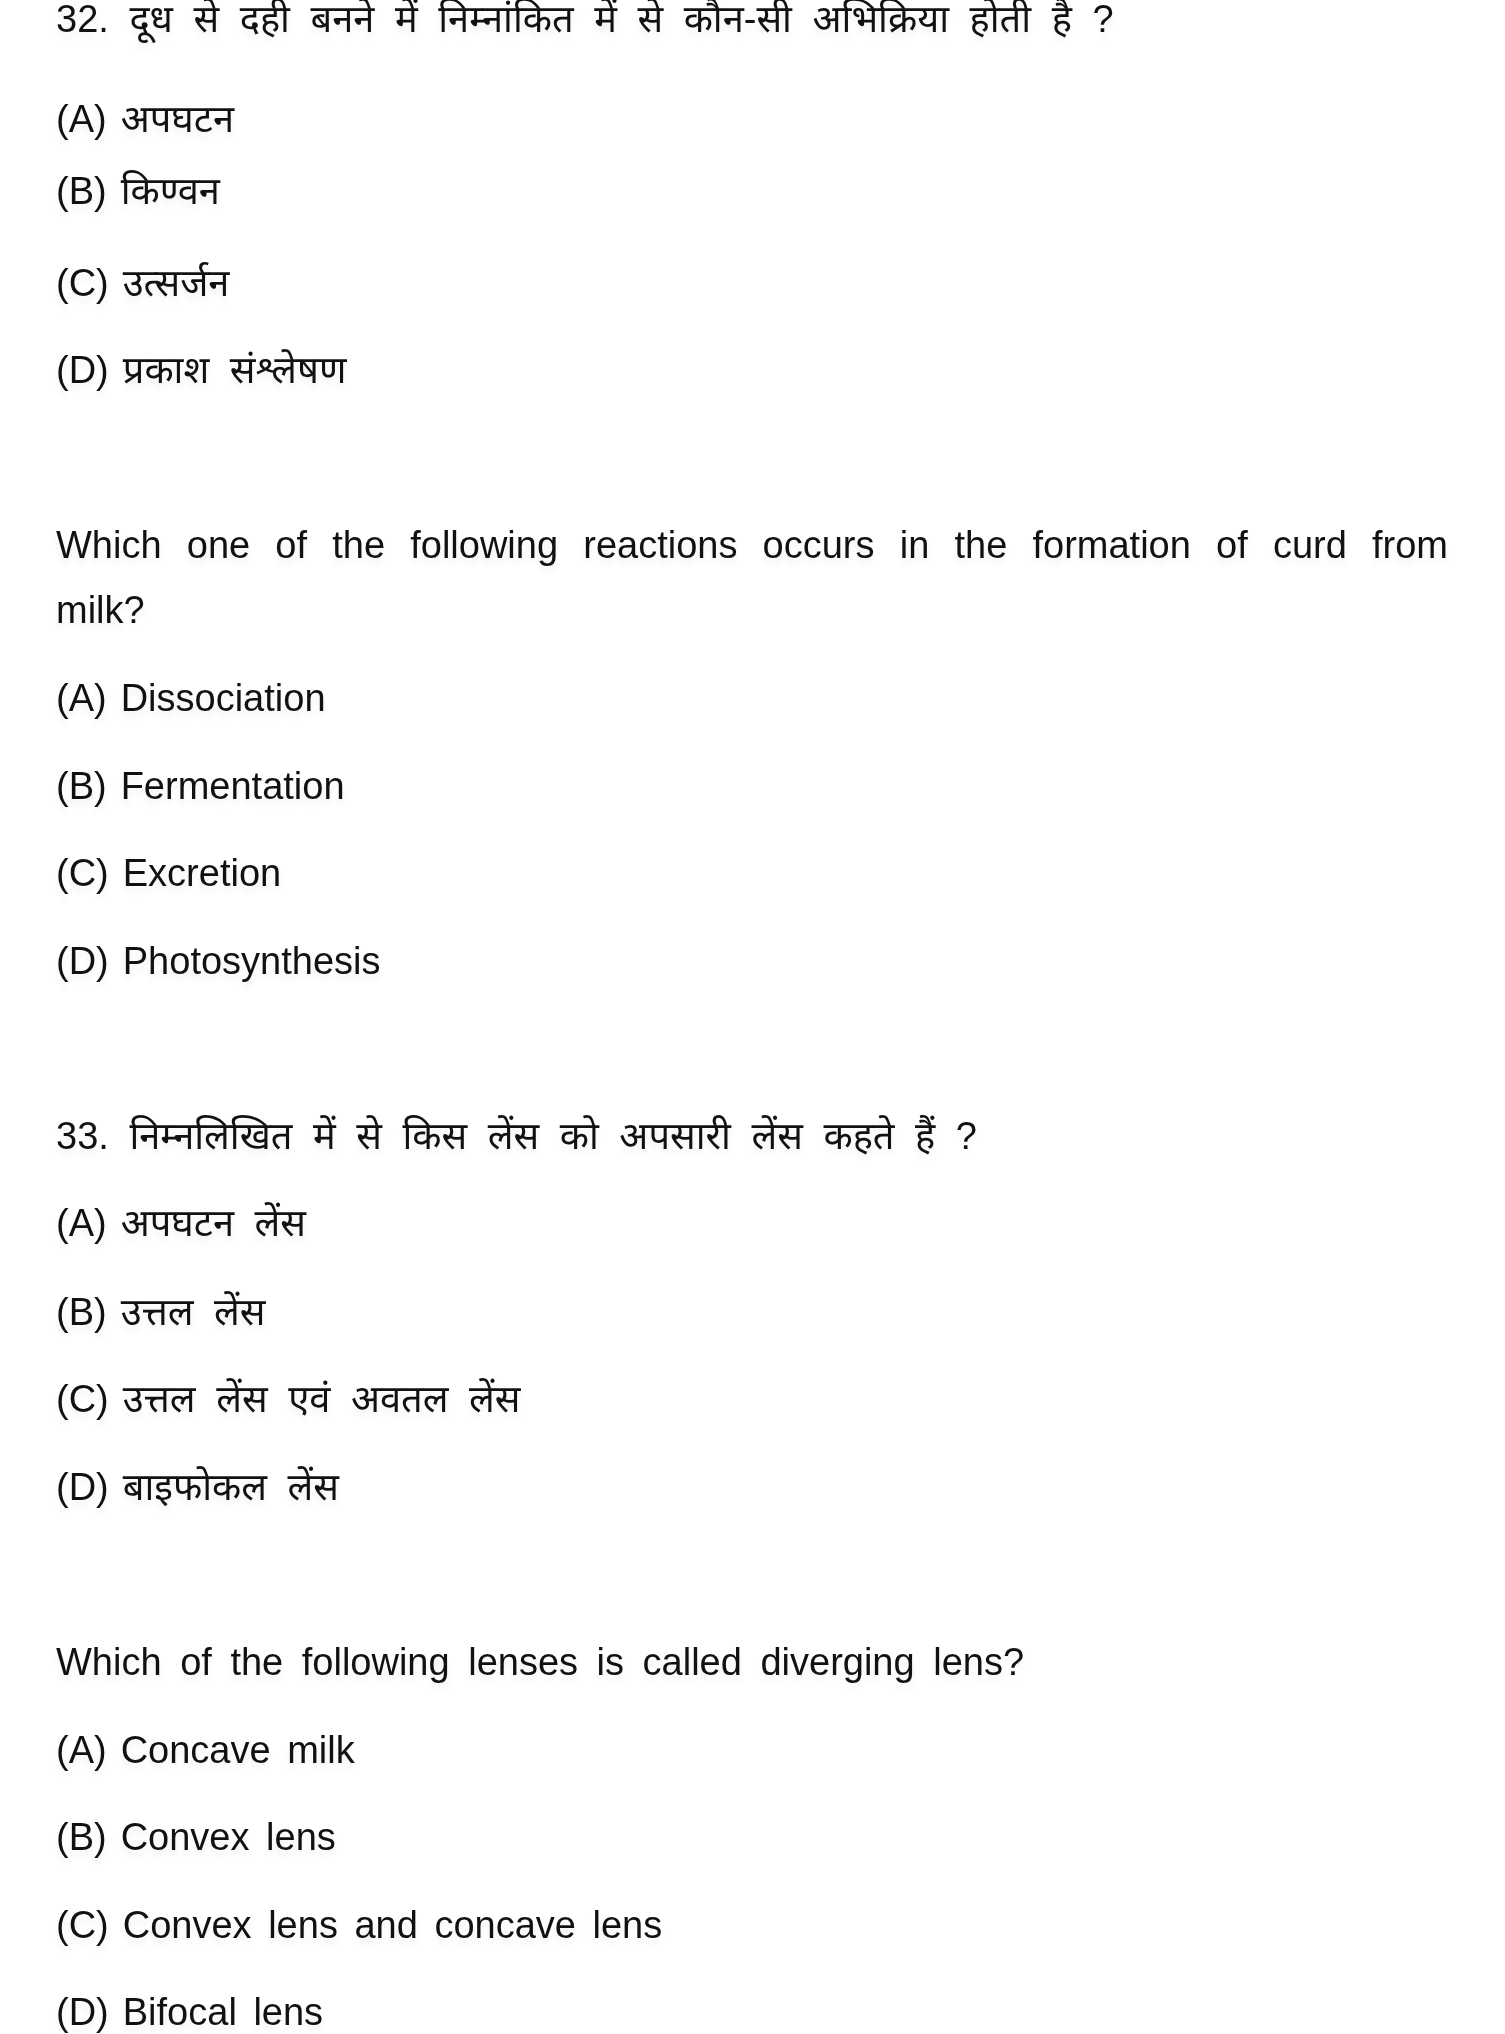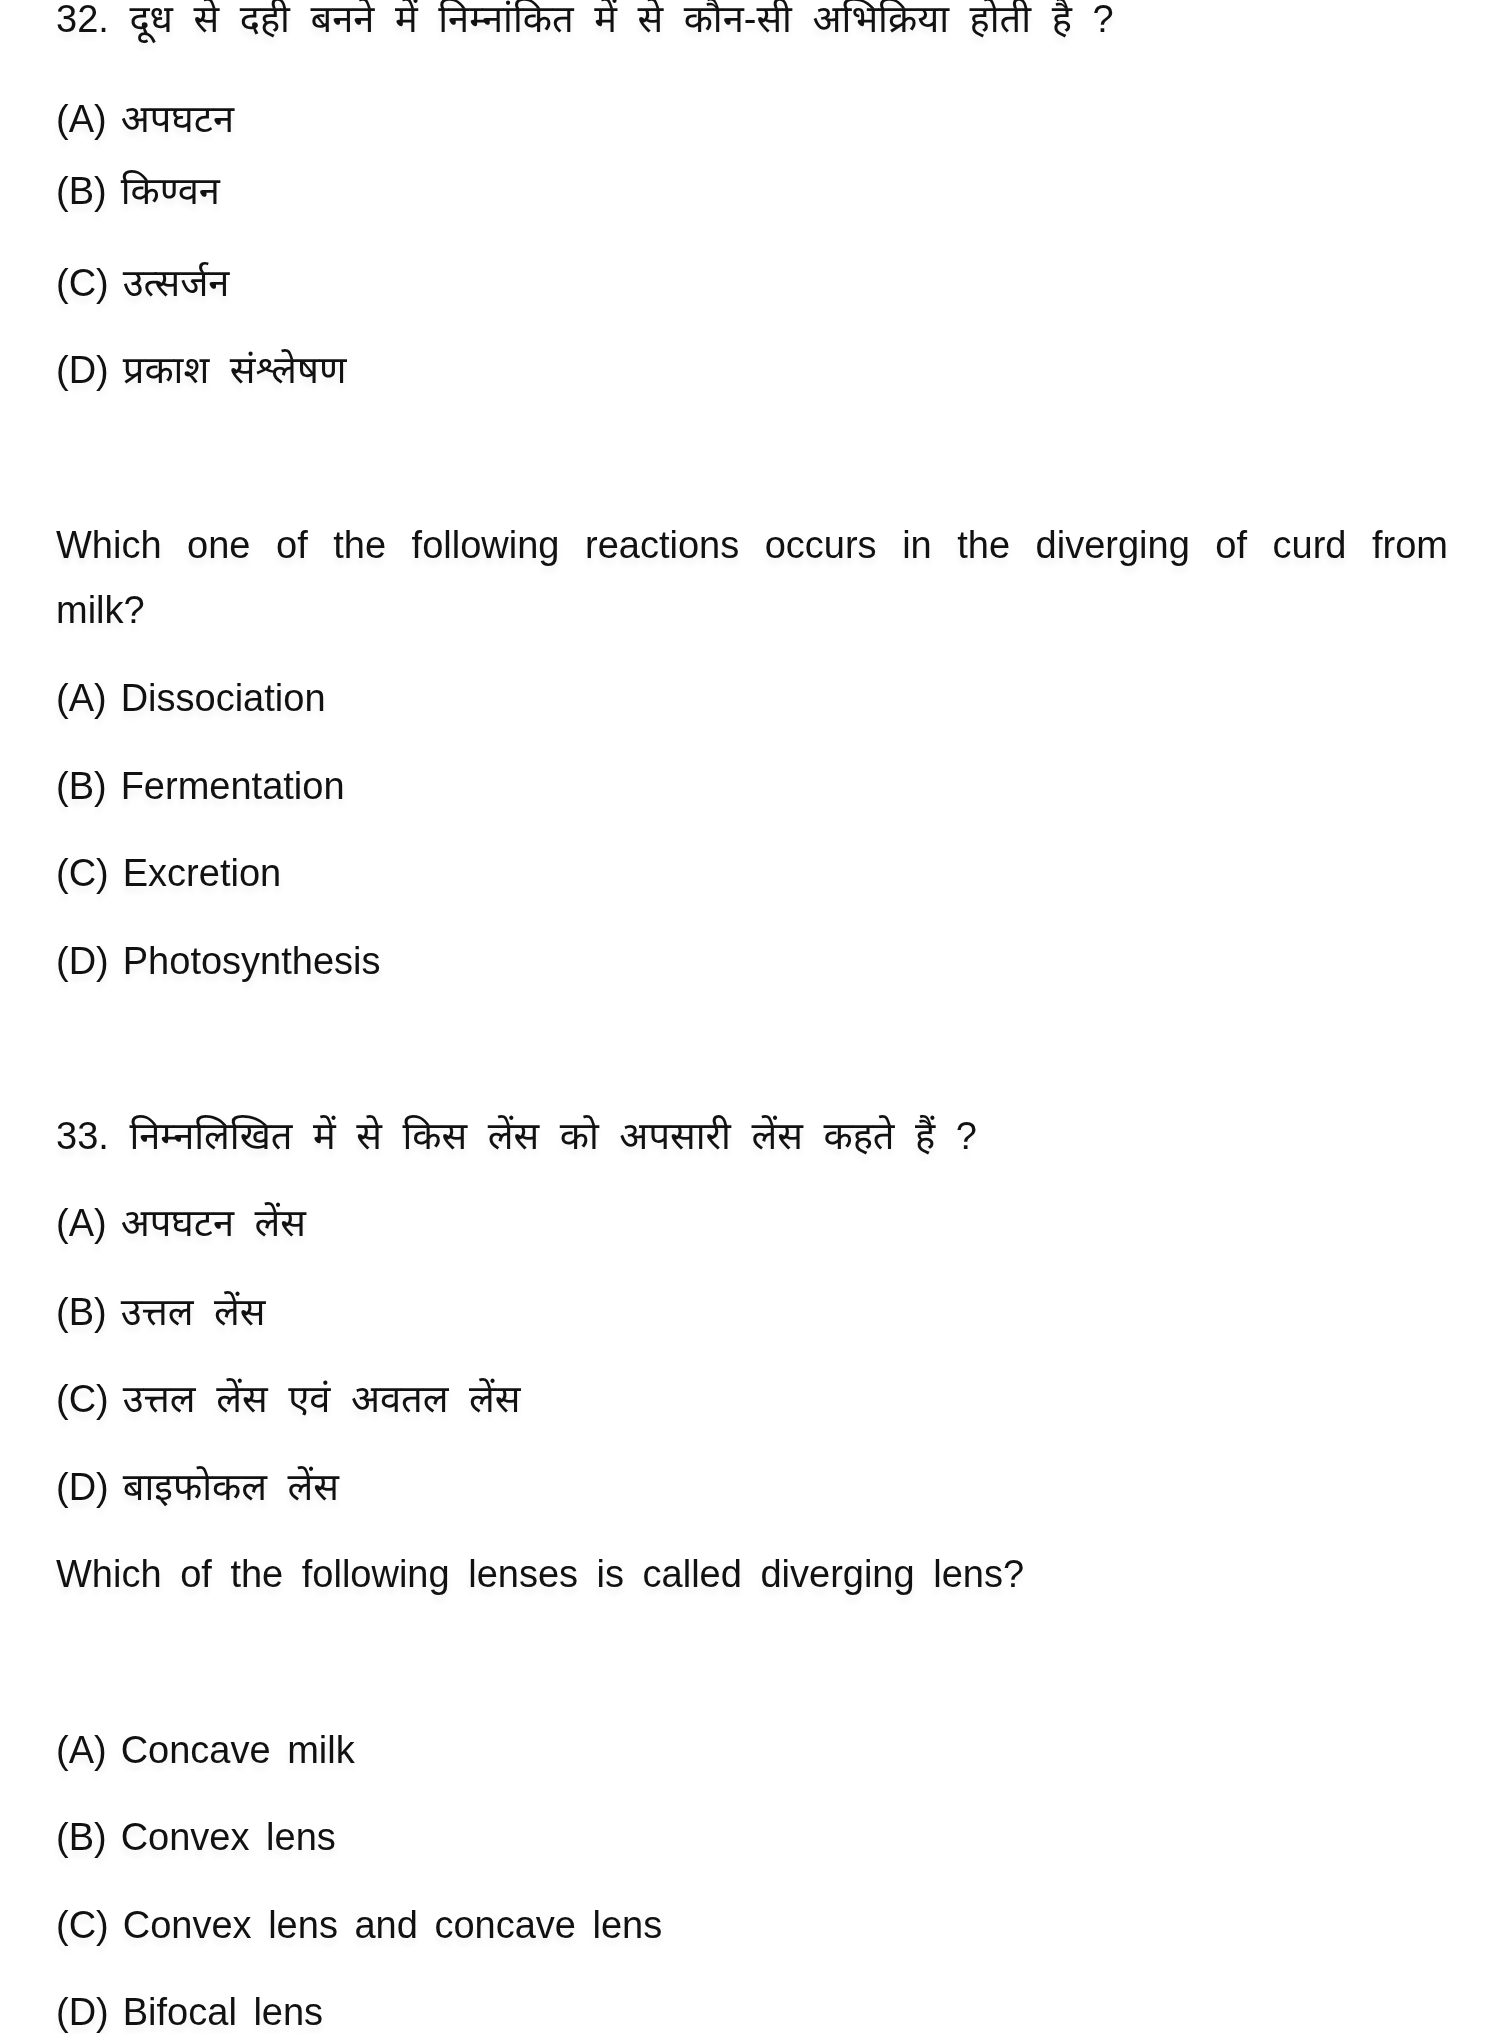--- a/index.html
+++ b/index.html
@@ -23,36 +23,36 @@
 <div>
   <p class="line hi" style="top:-4px">
     <span>32.</span>
     <span>दूध से दही बनने में निम्नांकित में से कौन-सी अभिक्रिया होती है ?</span>
   </p>
   <p class="line hi" style="top:96px"><span class="opt-label">(A)</span><span>अपघटन</span></p>
   <p class="line hi" style="top:168px"><span class="opt-label">(B)</span><span>किण्वन</span></p>
   <p class="line hi" style="top:260px"><span class="opt-label">(C)</span><span>उत्सर्जन</span></p>
   <p class="line hi" style="top:347px"><span class="opt-label">(D)</span><span>प्रकाश संश्लेषण</span></p>
 
-  <p class="line just" style="top:522px">Which one of the following reactions occurs in the diverging of curd from</p>
+  <p class="line just" style="top:522px">Which one of the following reactions occurs in the formation of curd from</p>
   <p class="line" style="top:587px">milk?</p>
   <p class="line" style="top:675px"><span class="opt-label">(A)</span><span>Dissociation</span></p>
   <p class="line" style="top:763px"><span class="opt-label">(B)</span><span>Fermentation</span></p>
   <p class="line" style="top:850px"><span class="opt-label">(C)</span><span>Excretion</span></p>
   <p class="line" style="top:938px"><span class="opt-label">(D)</span><span>Photosynthesis</span></p>
 </div>
 
 <div>
   <p class="line hi" style="top:1113px">
     <span>33.</span>
     <span>निम्नलिखित में से किस लेंस को अपसारी लेंस कहते हैं ?</span>
   </p>
   <p class="line hi" style="top:1200px"><span class="opt-label">(A)</span><span>अपघटन लेंस</span></p>
   <p class="line hi" style="top:1289px"><span class="opt-label">(B)</span><span>उत्तल लेंस</span></p>
   <p class="line hi" style="top:1376px"><span class="opt-label">(C)</span><span>उत्तल लेंस एवं अवतल लेंस</span></p>
   <p class="line hi" style="top:1464px"><span class="opt-label">(D)</span><span>बाइफोकल लेंस</span></p>
 
-  <p class="line" style="top:1551px; word-spacing:8px">Which of the following lenses is called diverging lens?</p>
+  <p class="line" style="top:1639px; word-spacing:8px">Which of the following lenses is called diverging lens?</p>
   <p class="line" style="top:1727px; word-spacing:6px"><span class="opt-label">(A)</span><span>Concave milk</span></p>
   <p class="line" style="top:1814px; word-spacing:6px"><span class="opt-label">(B)</span><span>Convex lens</span></p>
   <p class="line" style="top:1902px; word-spacing:6px"><span class="opt-label">(C)</span><span>Convex lens and concave lens</span></p>
   <p class="line" style="top:1989px; word-spacing:6px"><span class="opt-label">(D)</span><span>Bifocal lens</span></p>
 </div>
 
 </body></html>

